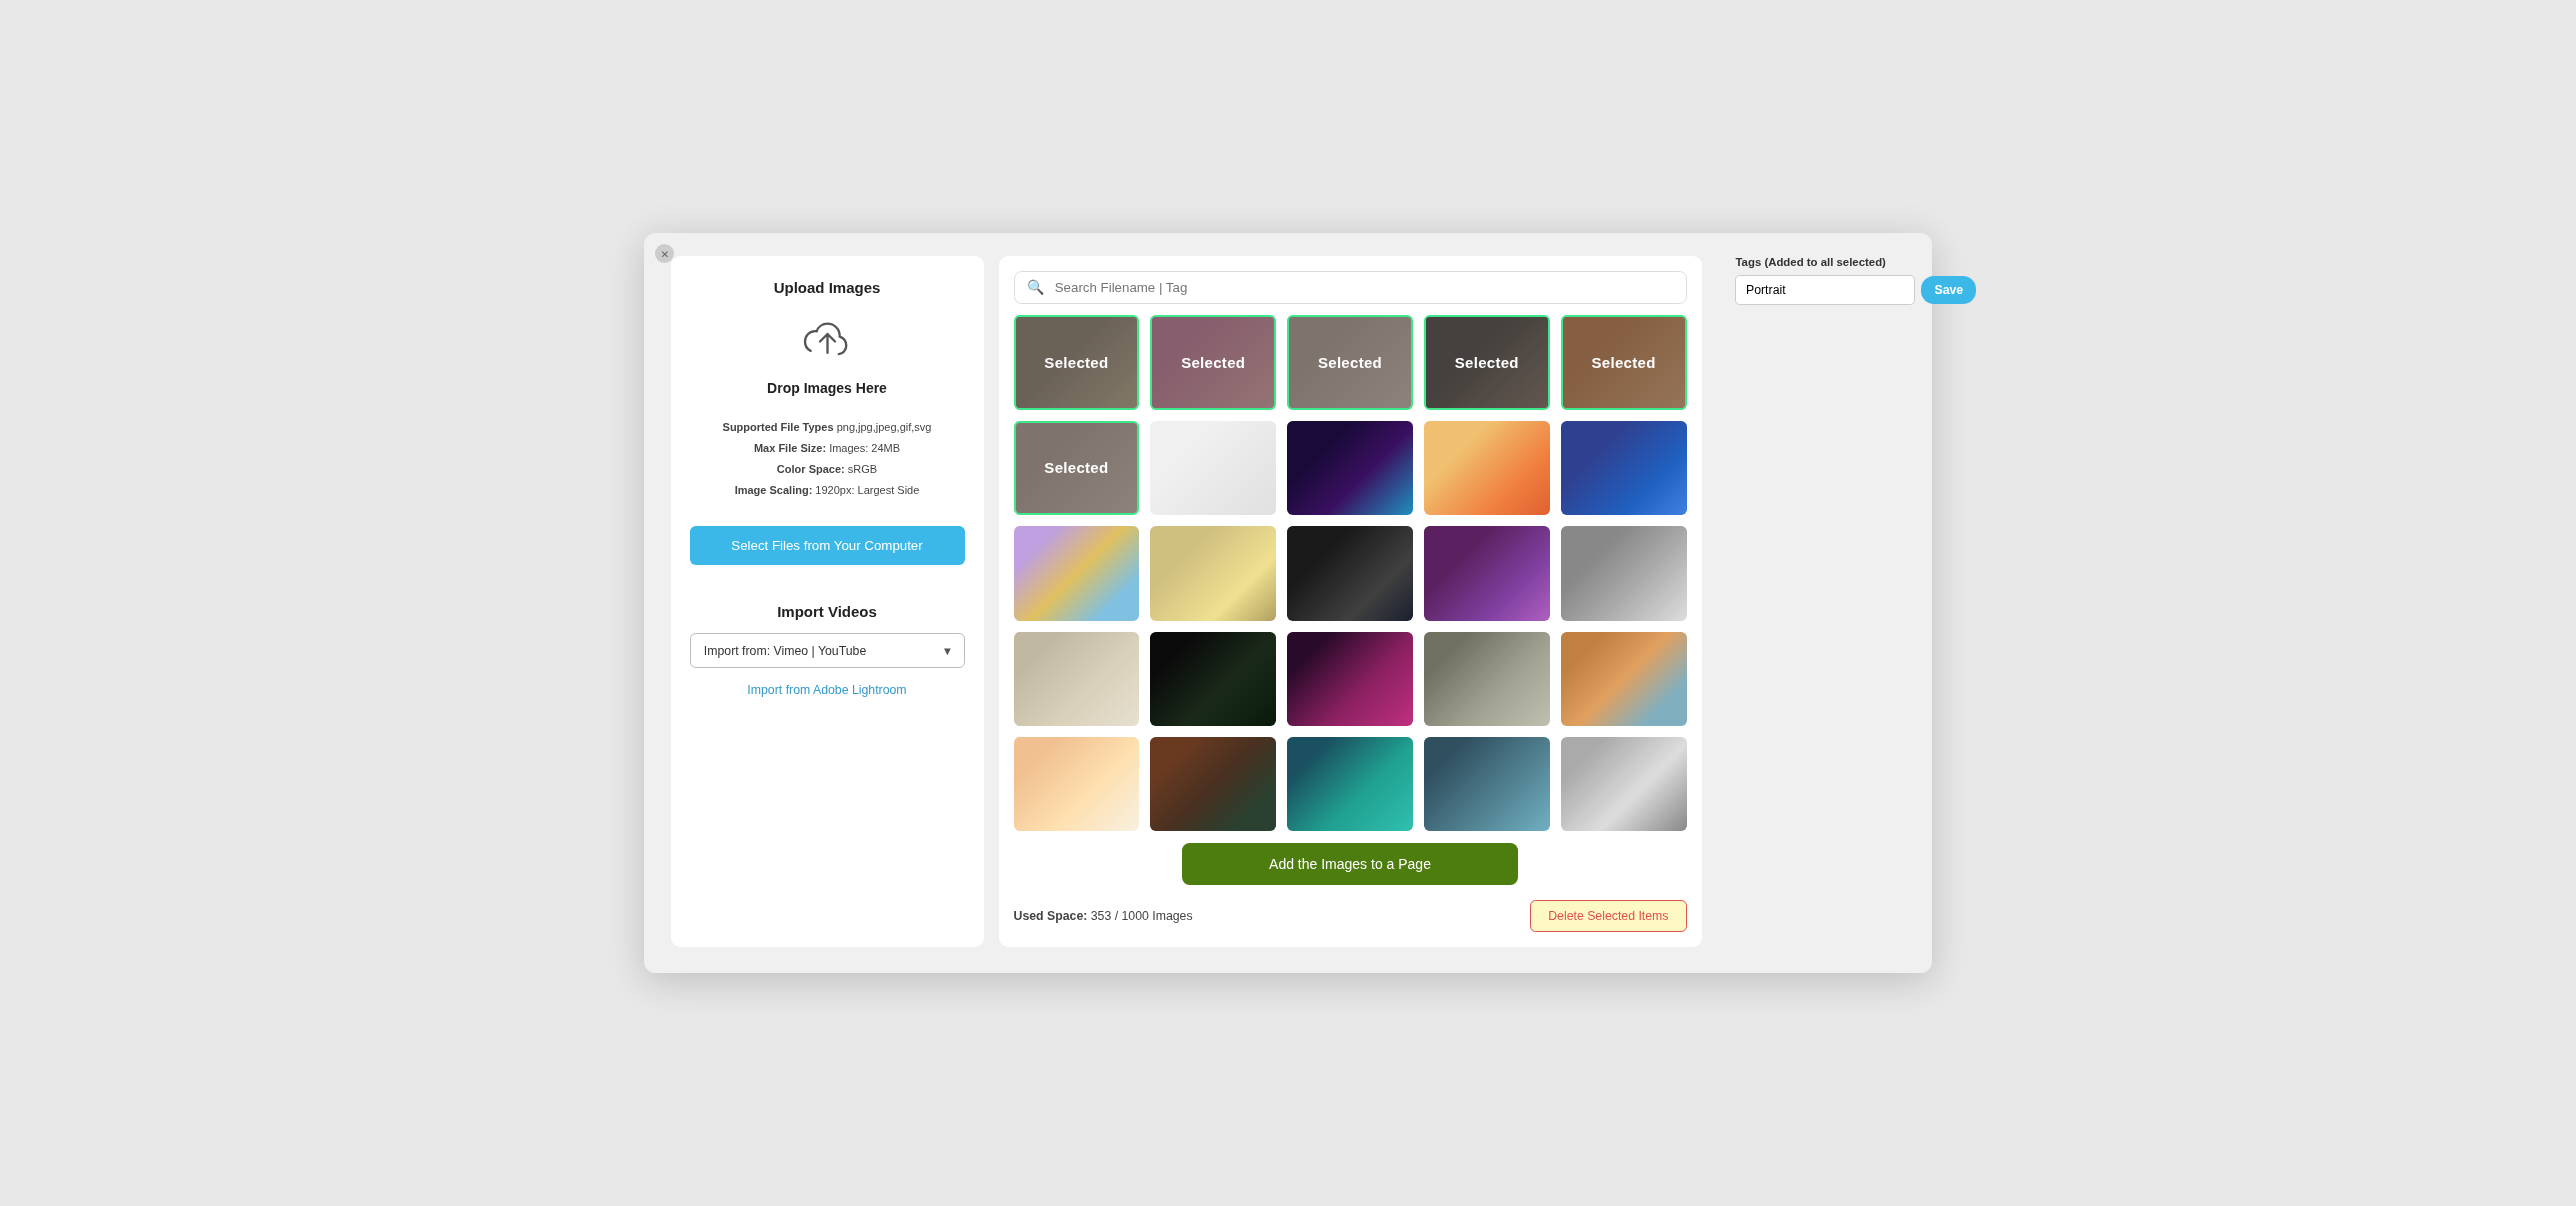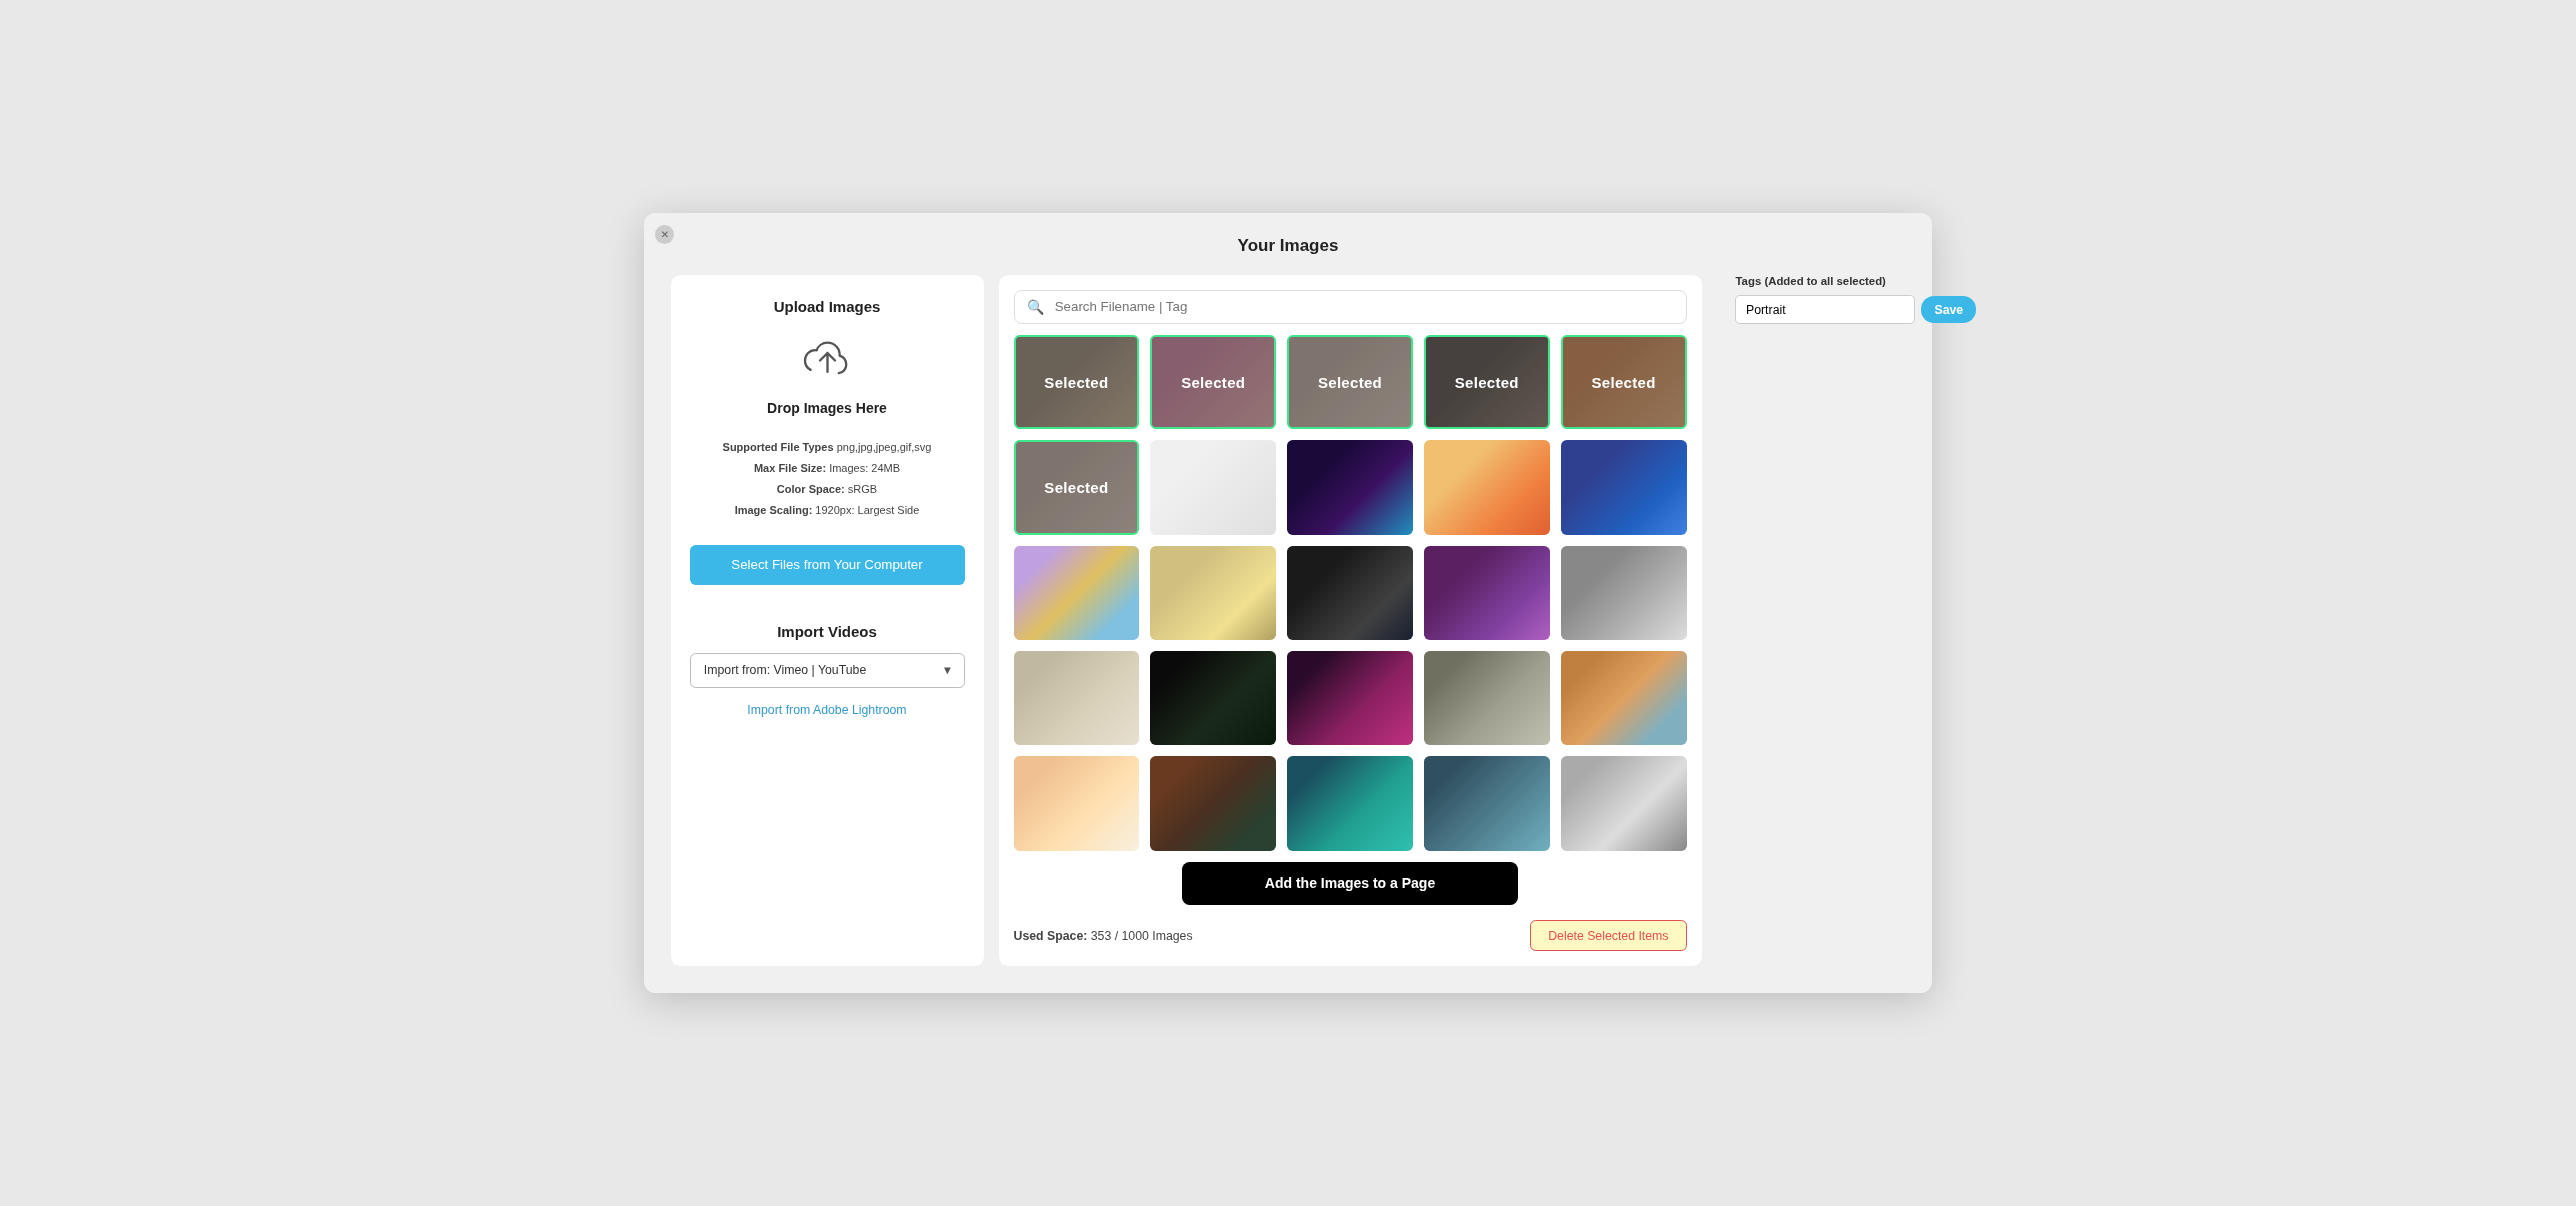--- a/index.html
+++ b/index.html
@@ -213,27 +213,27 @@
     .swatch-pink-room { background: linear-gradient(135deg, #2a0a2a 20%, #8a2060 60%, #c03080 100%); }
     .swatch-street { background: linear-gradient(135deg, #707060 20%, #a0a090 60%, #c0c0b0 100%); }
     .swatch-artwork { background: linear-gradient(135deg, #c08040 20%, #e0a060 50%, #80b0c0 80%); }
     .swatch-lightbulb { background: linear-gradient(135deg, #f0c090 20%, #ffe0b0 60%, #f8f0e0 100%); }
     .swatch-bricks { background: linear-gradient(135deg, #6a3a20 20%, #4a3020 50%, #2a4030 80%); }
     .swatch-teal { background: linear-gradient(135deg, #1a5060 20%, #20a090 60%, #30c0b0 100%); }
     .swatch-sparkle { background: linear-gradient(135deg, #305060 20%, #508090 60%, #70b0c0 100%); }
     .swatch-bw-hands { background: linear-gradient(135deg, #aaa 20%, #ddd 60%, #888 100%); }
 
     .add-btn {
-      background: #000000;
+      background: #4d7c0f;
       color: #fff;
       border: none;
       border-radius: 7.6px;
       padding: 13.3px 23px;
       font-size: 14px;
-      font-weight: 700;
+      font-weight: 400;
       cursor: pointer;
       width: 50%;
       align-self: center;
       margin: 0 auto;
     }
     .bottom-row {
       display: flex;
       align-items: center;
       justify-content: space-between;
       padding-top: 3.8px;
@@ -315,21 +315,20 @@
     }
   </style>
 </head>
 <body>
 
 <div class="modal">
   <button class="close-btn">
     <span>✕</span>
   </button>
 
-  <h1 class="modal-title">Your Images</h1>
 
   <div class="modal-body">
 
     <div class="left-panel">
       <div class="upload-title">Upload Images</div>
 
       <div class="upload-icon">
         <svg width="53" height="45" viewBox="0 0 56 48" fill="none" xmlns="http://www.w3.org/2000/svg">
           <path d="M28 36V16M28 16L20 24M28 16L36 24" stroke="#555" stroke-width="2.5" stroke-linecap="round" stroke-linejoin="round"></path>
           <path d="M10 34C6 32 4 28 4 24C4 18 8.5 13 15 13C15.5 13 16 13 16.5 13.1C18 8.4 22.5 5 28 5C35.2 5 41 10.8 41 18C41 18.3 41 18.6 41 18.9C45 20.3 48 24 48 28.5C48 33.2 44.5 37 40 37.5" stroke="#555" stroke-width="2.5" stroke-linecap="round" stroke-linejoin="round"></path>

